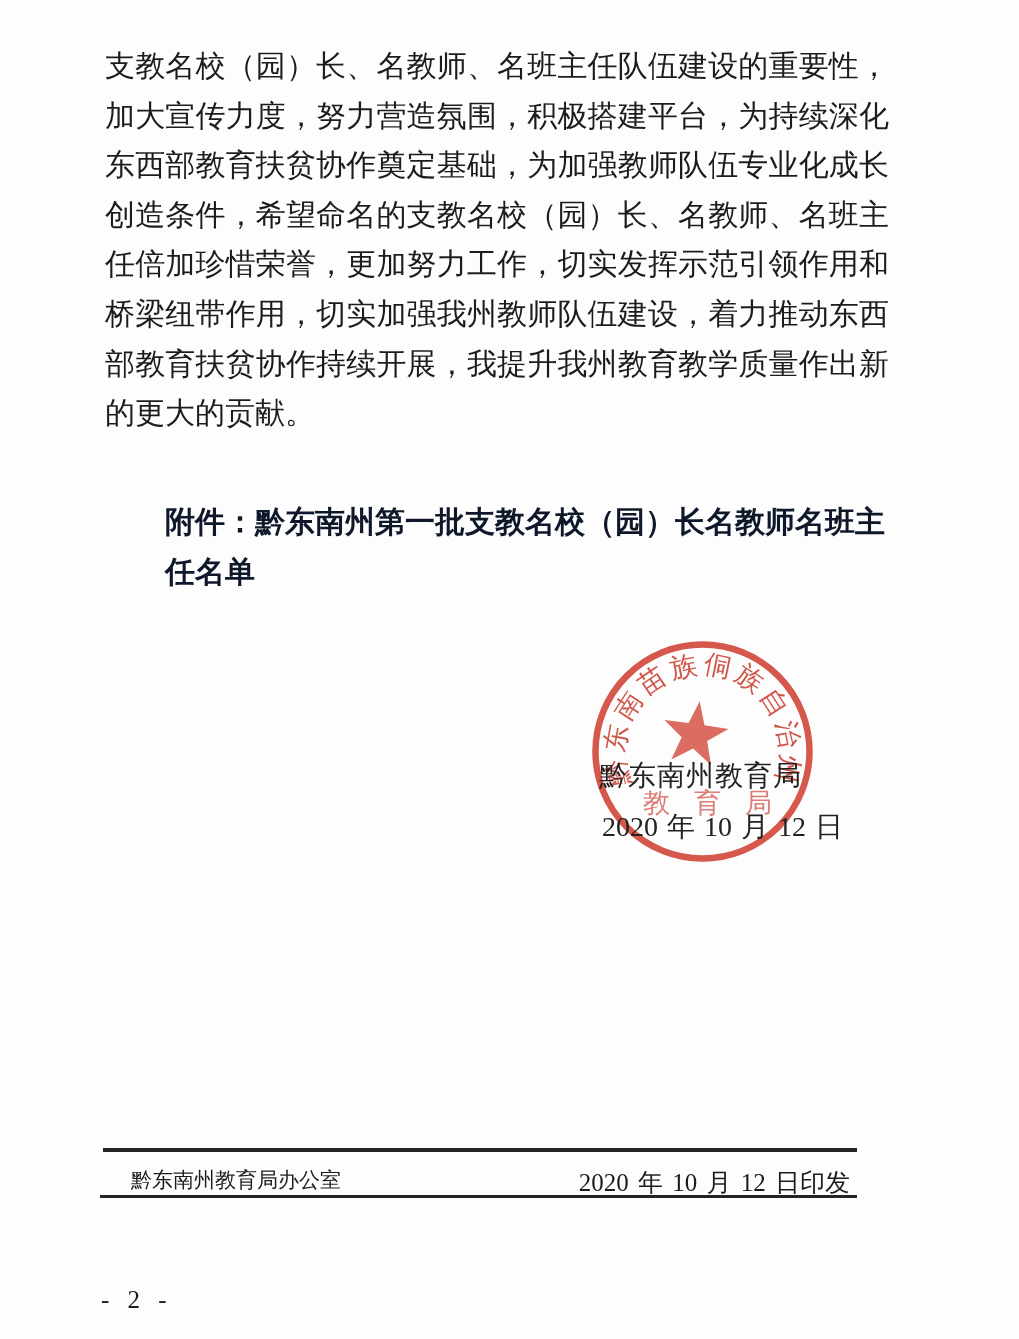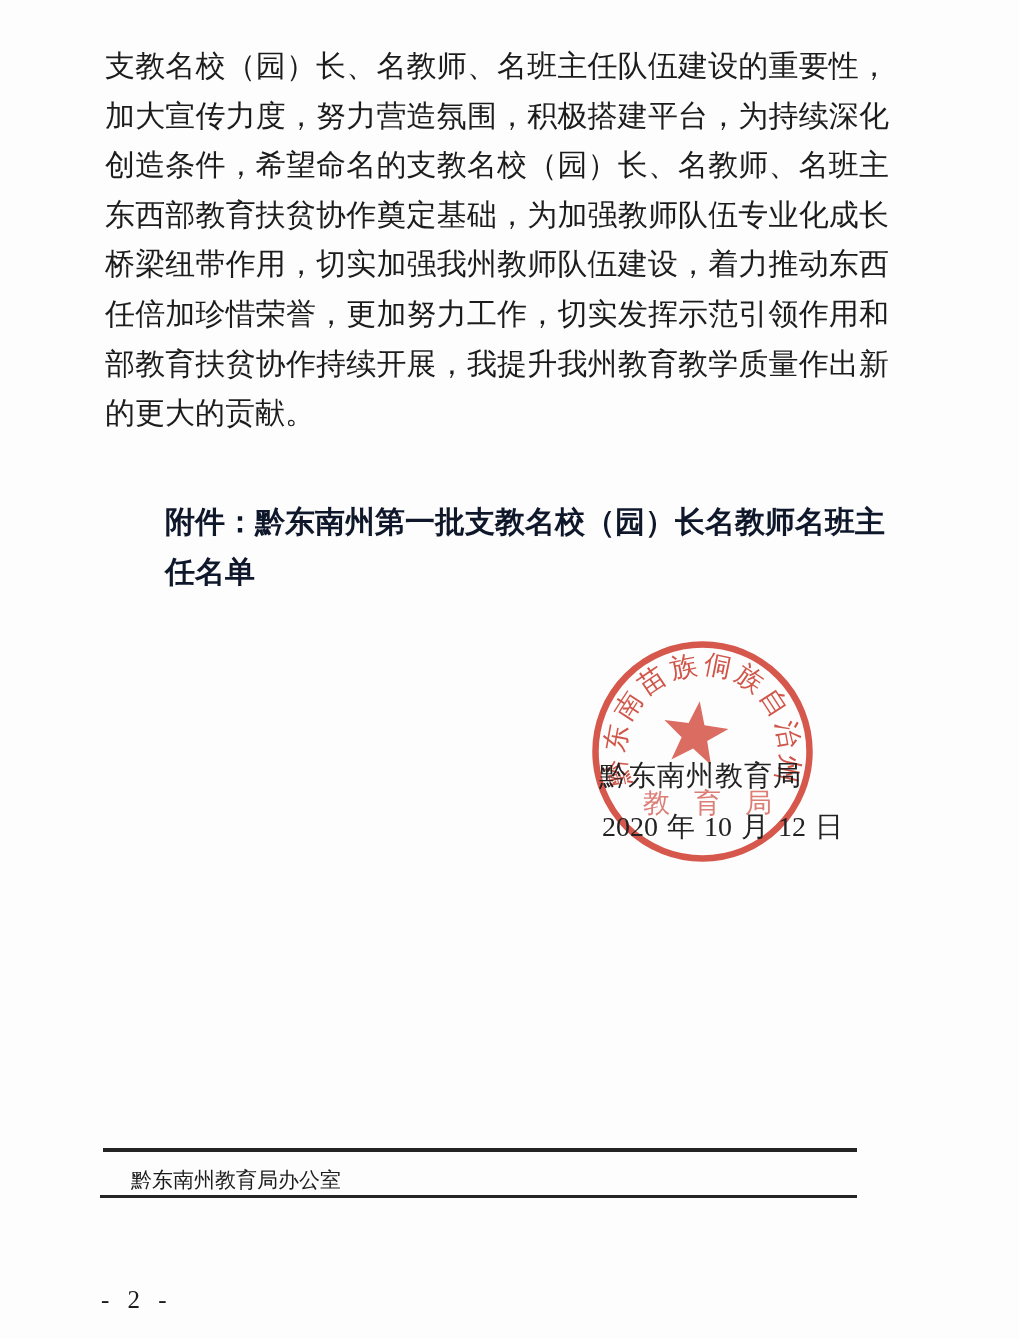--- a/index.html
+++ b/index.html
@@ -146,24 +146,24 @@
   }
 </style>
 </head>
 <body>
 
 <div class="page">
 
   <div class="paragraph">
     <div class="body-line">支教名校（园）长、名教师、名班主任队伍建设的重要性，</div>
     <div class="body-line">加大宣传力度，努力营造氛围，积极搭建平台，为持续深化</div>
+    <div class="body-line">东西部教育扶贫协作奠定基础，为加强教师队伍专业化成长</div>
     <div class="body-line">创造条件，希望命名的支教名校（园）长、名教师、名班主</div>
-    <div class="body-line">东西部教育扶贫协作奠定基础，为加强教师队伍专业化成长</div>
+    <div class="body-line">任倍加珍惜荣誉，更加努力工作，切实发挥示范引领作用和</div>
     <div class="body-line">桥梁纽带作用，切实加强我州教师队伍建设，着力推动东西</div>
-    <div class="body-line">任倍加珍惜荣誉，更加努力工作，切实发挥示范引领作用和</div>
     <div class="body-line">部教育扶贫协作持续开展，我提升我州教育教学质量作出新</div>
     <div class="body-line last">的更大的贡献。</div>
   </div>
 
   <div class="attachment">
     <div class="att-line">附件：黔东南州第一批支教名校（园）长名教师名班主</div>
     <div class="att-line att-line2">任名单</div>
   </div>
 
   <svg class="seal" viewBox="0 0 230 230" xmlns="http://www.w3.org/2000/svg">
@@ -174,17 +174,18 @@
       <textPath href="#sealArc" startOffset="50%">黔东南苗族侗族自治州</textPath>
     </text>
     <text class="seal-inner-text" x="55" y="175">教育局</text>
   </svg>
 
   <div class="sig-issuer">黔东南州教育局</div>
   <div class="sig-date">2020 年 10 月 12 日</div>
 
   <div class="footer-line-top"></div>
   <div class="footer-office">黔东南州教育局办公室</div>
+  <div class="footer-print">2020 年 10 月 12 日印发</div>
   <div class="footer-line-bottom"></div>
 
   <div class="page-number">- 2 -</div>
 
 </div>
 
 </body></html>

